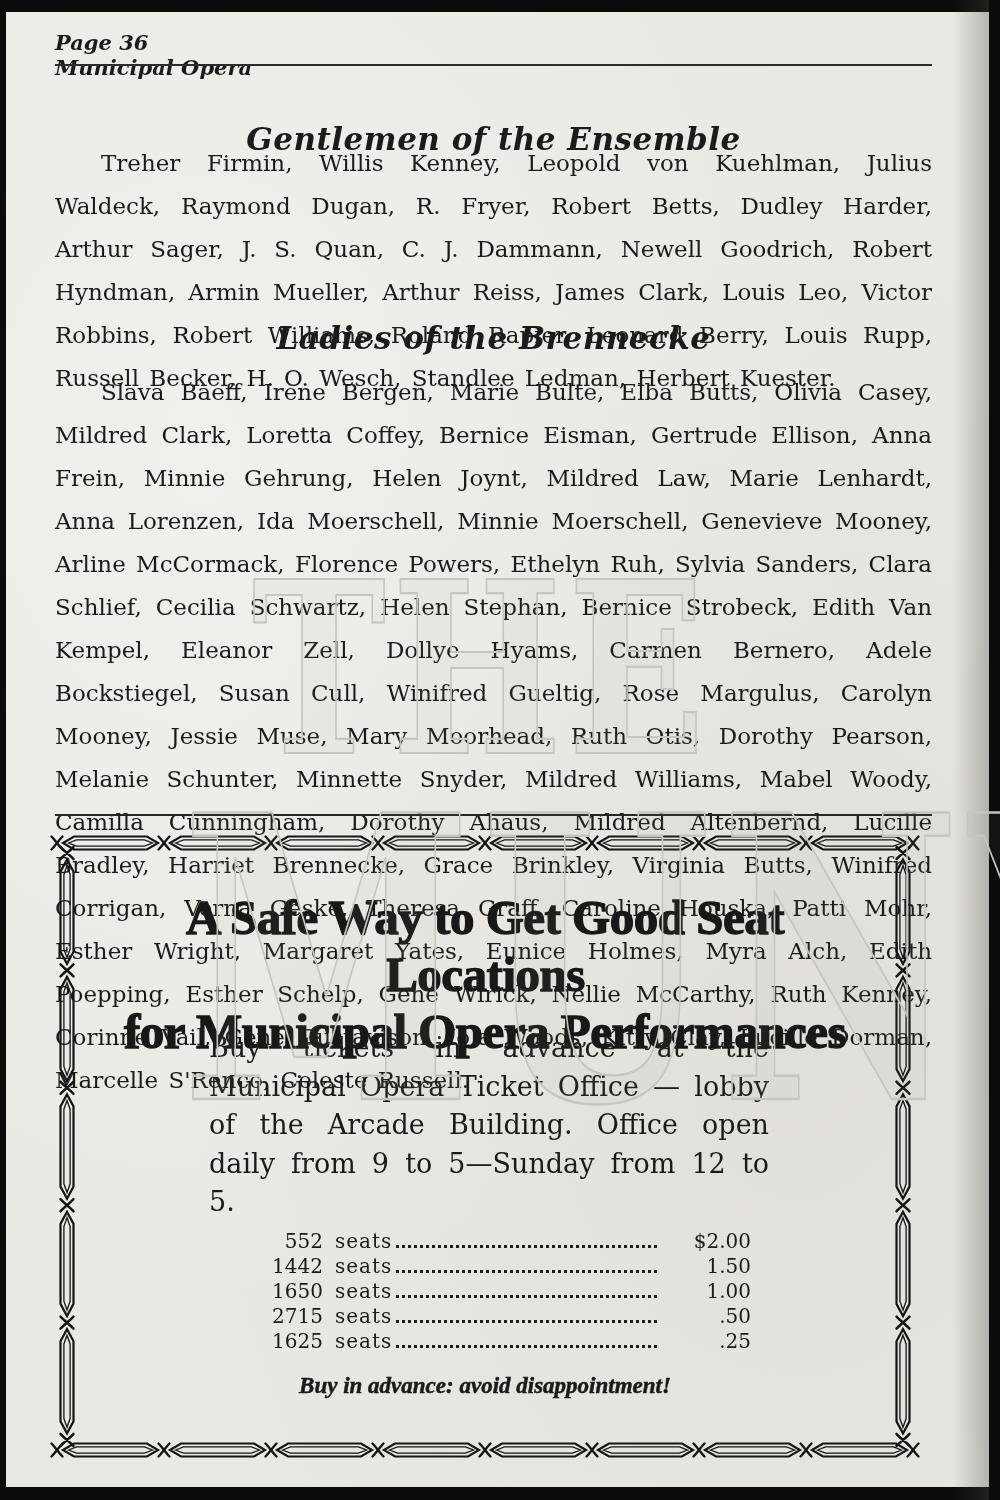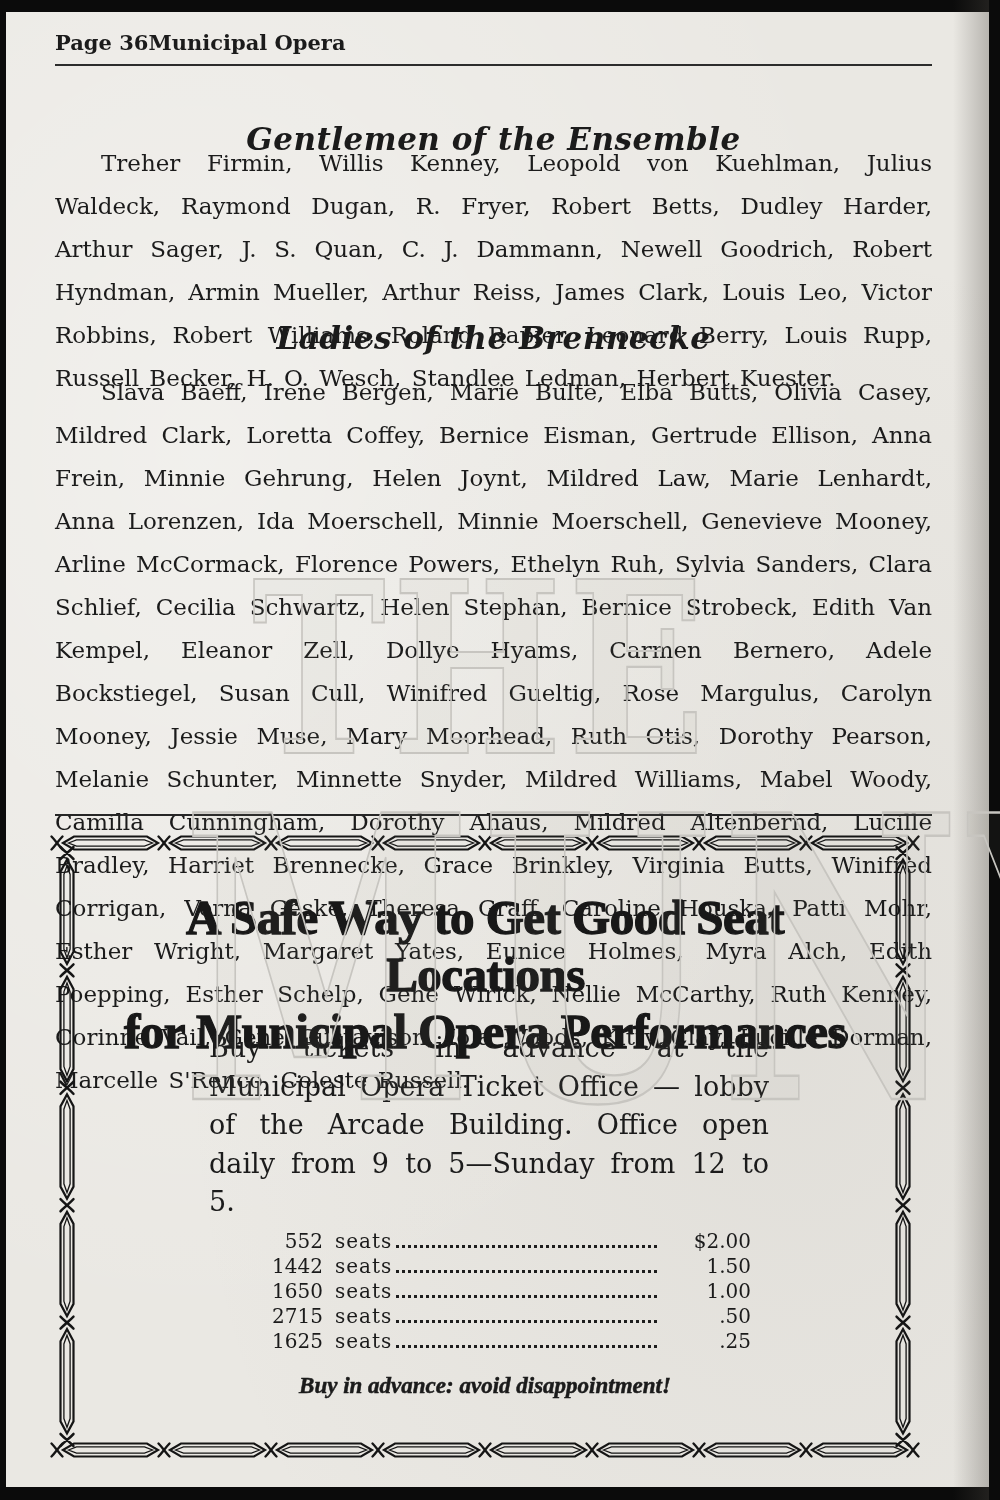--- a/index.html
+++ b/index.html
@@ -17,22 +17,22 @@
   }
   
   .edge-top{position:absolute;top:0;left:0;right:0;height:12px;background:#0b0b0b;}
   .edge-bottom{position:absolute;bottom:0;left:0;right:0;height:13px;background:#0b0b0b;}
   .edge-left{position:absolute;top:0;bottom:0;left:0;width:6px;background:#0b0b0b;}
   .edge-right{position:absolute;top:0;bottom:0;right:0;width:11px;background:#0b0b0b;}
   .edge-right-shadow{position:absolute;top:0;bottom:0;right:11px;width:36px;
     background:linear-gradient(to right, rgba(95,90,84,0), rgba(80,76,70,0.33));}
 
   
-  .header-row{position:absolute;left:55px;top:30px;width:877px;display:flex;justify-content:flex-start;
-    font-weight:bold;font-size:21px;}
+  .header-row{position:absolute;left:55px;top:30px;width:877px;display:flex;justify-content:center;
+    font-style:italic;font-weight:bold;font-size:21px;flex-direction:column;}
   .header-rule{position:absolute;left:55px;top:64px;width:877px;height:2px;background:#2c2c2c;}
 
   
   .sec-heading{position:absolute;left:55px;width:877px;text-align:center;
     font-style:italic;font-weight:bold;font-size:31px;letter-spacing:0.5px;}
   .h-gent{top:88px;margin-top:33px;}
   .h-lad{top:320px;}
   .names-para{position:absolute;left:55px;width:877px;font-size:23px;line-height:43px;
     text-align:justify;text-indent:46px;word-spacing:3px;}
   .p-gent{top:142px;}

